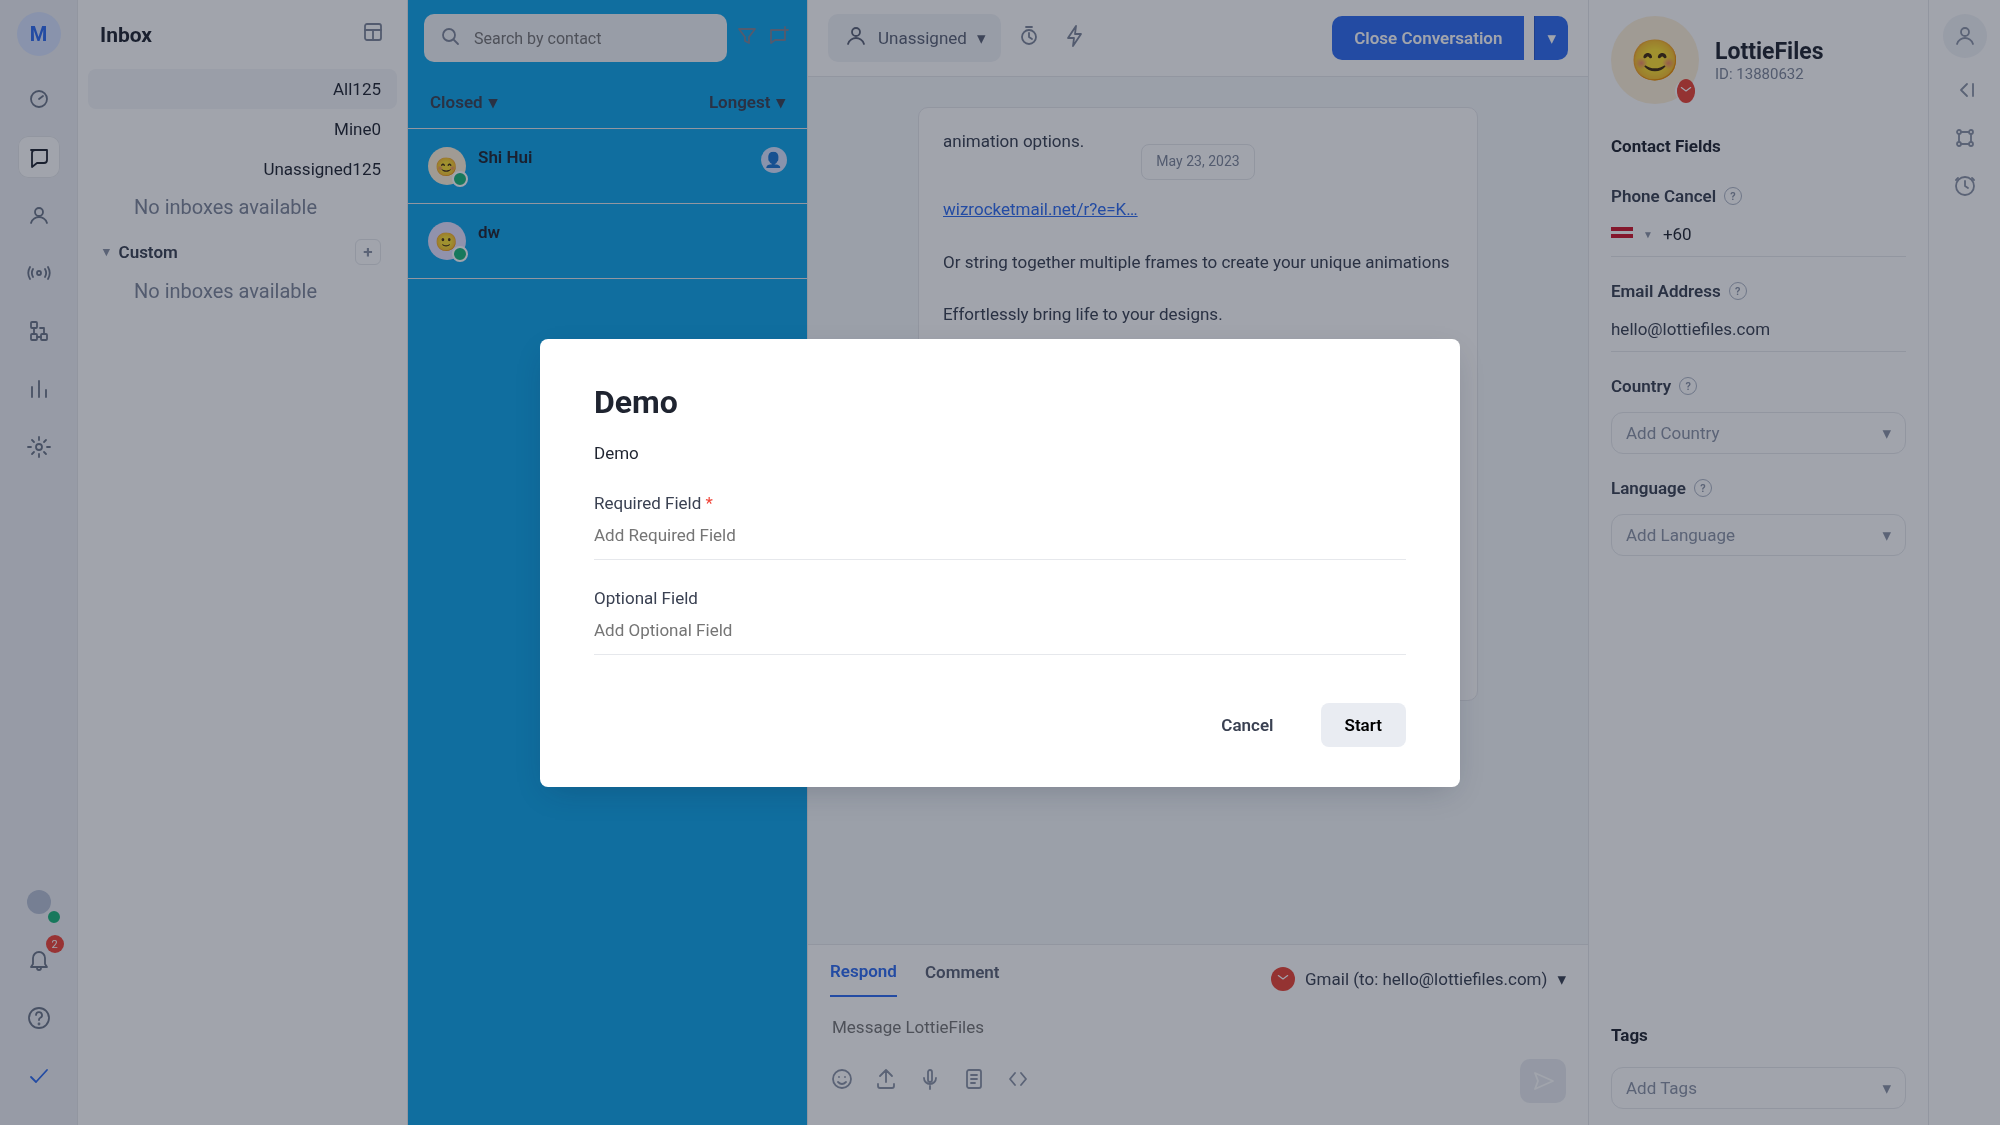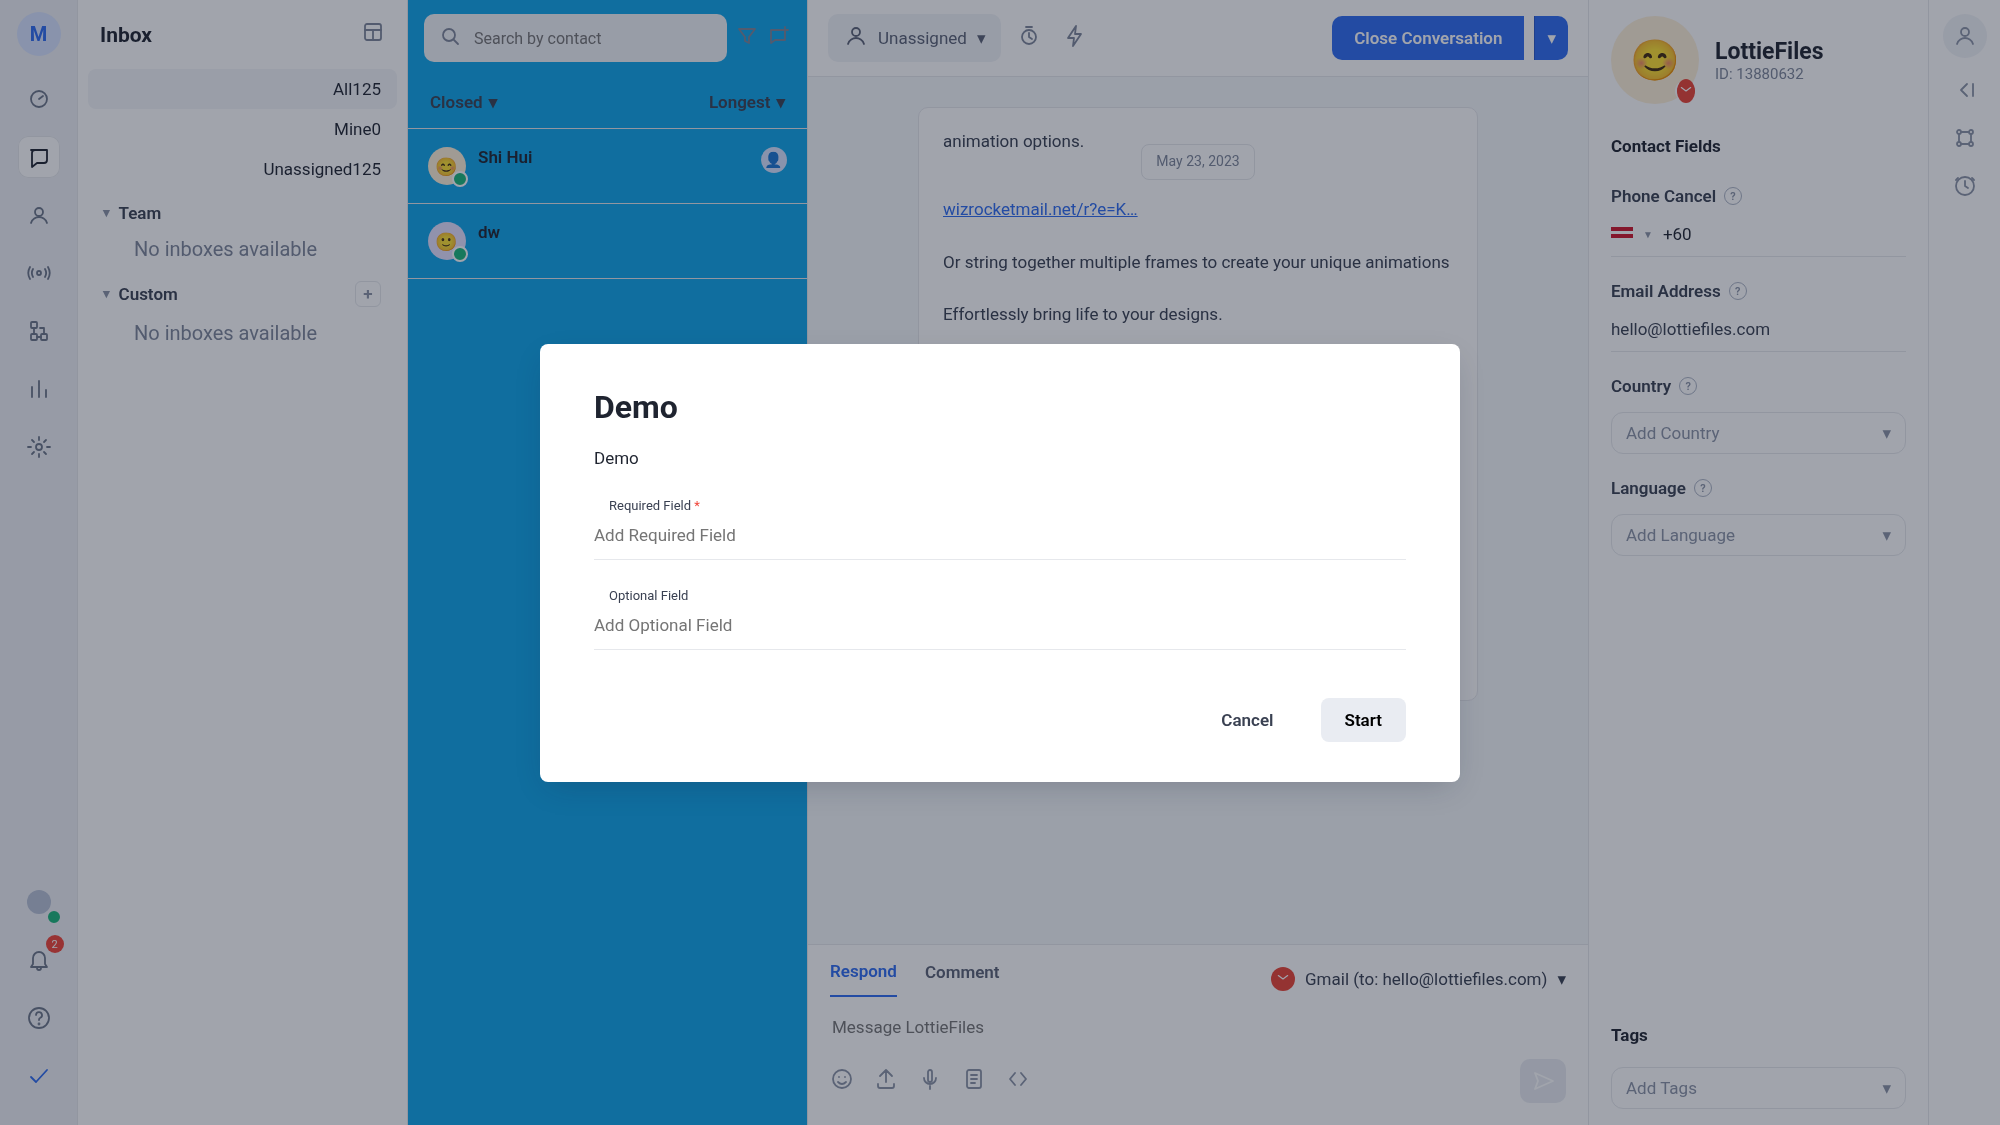--- a/index.html
+++ b/index.html
@@ -105,21 +105,21 @@
 
   
   .rail-r { width:72px; border-left:1px solid var(--border); background:#fff; display:flex; flex-direction:column; align-items:center; padding:14px 0; gap:20px; color:#8a93a6; }
   .rail-r .round { width:44px; height:44px; border-radius:50%; background:#f1f3f7; display:flex; align-items:center; justify-content:center; }
 
   
   .backdrop { position:absolute; inset:0; background:rgba(20,28,48,.4); display:flex; align-items:center; justify-content:center; }
   .modal { width:920px; background:#fff; border-radius:8px; padding:44px 54px 40px; box-shadow:var(--shadow); }
   .modal h1 { margin:0 0 22px 0; font-size:32px; font-weight:700; }
   .modal .subtitle { margin-bottom:30px; }
-  .m-field-lbl { font-size:13px; color:#3a4152; margin-top:16px;margin-left:15px; }
+  .m-field-lbl { font-size:17px; color:#3a4152; margin-top:16px; }
   .m-field-lbl .req { color:var(--red); }
   .m-input { width:100%; border:none; border-bottom:1px solid var(--border); padding:12px 0 14px; font-size:17px; outline:none; }
   .m-actions { display:flex; justify-content:flex-end; gap:23px; margin-top:48px; }
   .btn { padding:12px 24px; border-radius:8px; font-weight:600; }
   .btn.ghost { background:transparent; color:#3a4152; }
   .btn.primary { background:#e9ecf2; color:#000000; }
 
   
   .gm svg { width:14px; height:14px; stroke:#fff; stroke-width:2; }
 </style>
@@ -212,24 +212,20 @@
         <span>All</span>
         <span>125</span>
       </div>
       <div class="filter-row">
         <span>Mine</span>
         <span>0</span>
       </div>
       <div class="filter-row">
         <span>Unassigned</span>
         <span>125</span>
-      </div>
-      <div class="filter-group">
-        <span class="chev">▸</span>
-        <span>Team</span>
       </div>
       <div class="filter-sub">No inboxes available</div>
       <div class="filter-group">
         <span class="chev">▸</span>
         <span>Custom</span>
         <span class="plus-sq">+</span>
       </div>
       <div class="filter-sub">No inboxes available</div>
     </div>
   </div>

